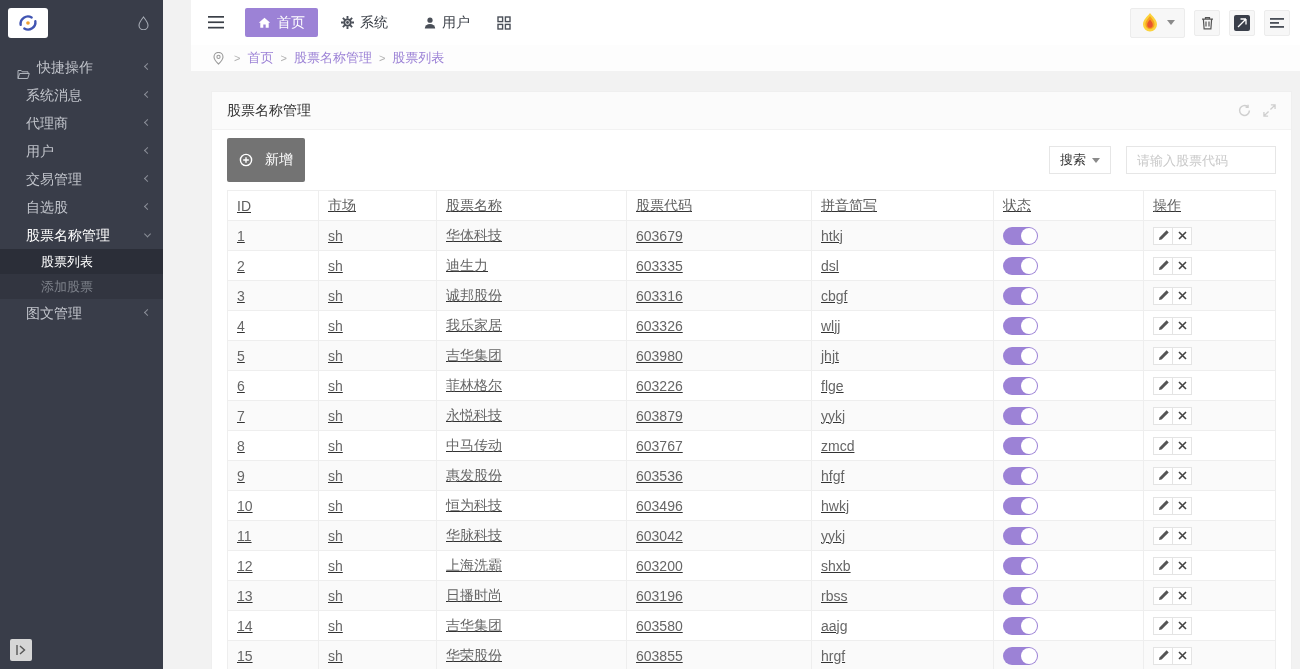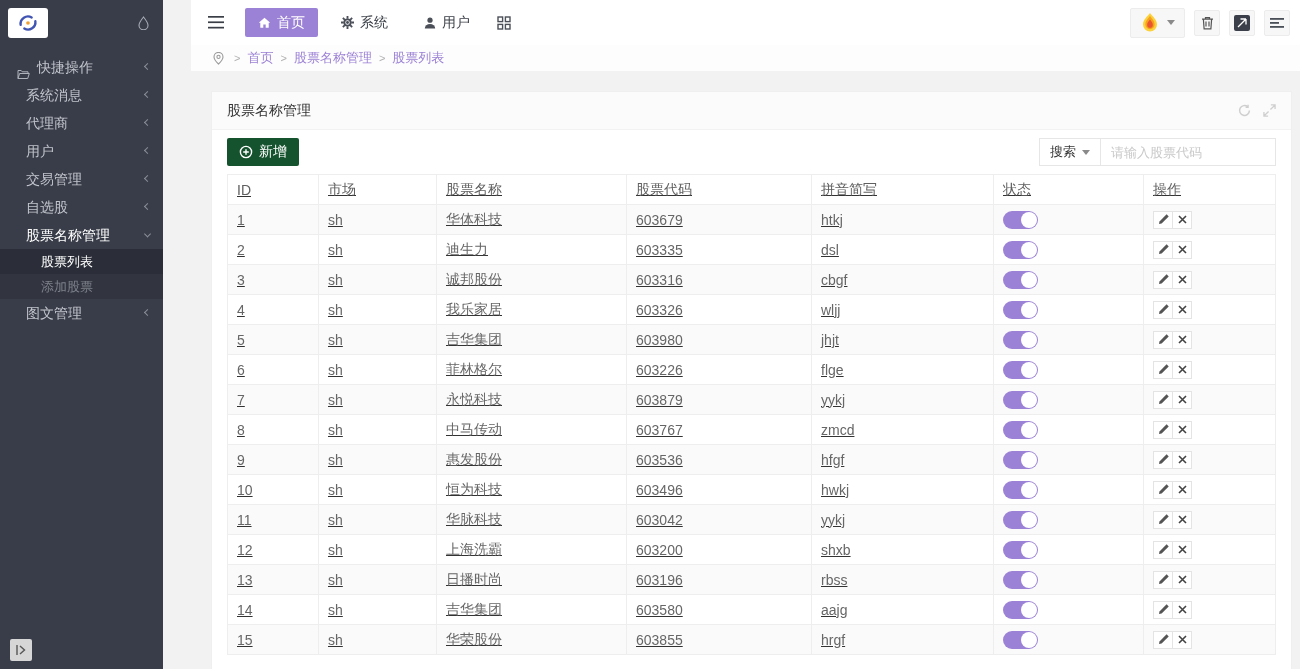--- a/index.html
+++ b/index.html
@@ -44,24 +44,24 @@
   .sep { color:#b0b0b0; font-size:11px; margin:0 7px; }
   .pin { display:flex; margin-right:3px; }
 
   
   .content { flex:1; background:#f2f2f2; padding:20px 8px 0 20px; overflow:hidden; }
   .panel { background:#fff; border:1px solid #efefef; min-height:640px; }
   .panel-header { height:38px; display:flex; align-items:center; padding:0 15px; border-bottom:1px solid #f2f2f2; background:#fbfbfb; color:#333; }
   .panel-tools { margin-left:auto; display:flex; align-items:center; gap:12px; }
   .panel-tools span { display:flex; cursor:pointer; }
   .toolbar { display:flex; align-items:center; padding:8px 15px; }
-  .add-btn { height:28px; background:#14532d; color:#fff; border:none; border-radius:2px; padding:0 12px; display:flex; align-items:center; gap:6px; font-size:14px; cursor:pointer; font-family:inherit; }
-  .search-group { margin-left:auto; display:flex; }
+  .add-btn { height:44px; background:#737373; color:#fff; border:none; border-radius:2px; padding:0 12px; display:flex; align-items:center; gap:12px; font-size:14px; cursor:pointer; font-family:inherit; }
+  .search-group { margin-left:auto; display:flex;gap:16px; }
   .search-btn { height:28px; background:#fff; border:1px solid #e6e6e6; padding:0 10px; display:flex; align-items:center; gap:6px; font-size:13px; color:#333; cursor:pointer; font-family:inherit; }
-  .search-input { height:28px; width:176px; border:1px solid #e6e6e6; margin-left:-1px; padding:0 10px; font-size:13px; color:#ec4899; outline:none; font-family:inherit; }
+  .search-input { height:28px; width:150px; border:1px solid #e6e6e6; margin-left:-1px; padding:0 10px; font-size:13px; color:#ec4899; outline:none; font-family:inherit; }
   .search-input::placeholder { color:#c9c9c9; }
 
   
   .table-wrap { padding:0 15px;text-decoration:underline; }
   table { width:100%; border-collapse:collapse; font-size:14px; color:#666; table-layout:fixed; }
   th,td { border:1px solid #eeeeee; text-align:left; padding-left:9px; font-weight:400; white-space:nowrap; overflow:hidden; }
   th { height:30px; color:#5f5f5f; background:#fff; }
   td { height:30px; }
   tbody tr:nth-child(odd) { background:#fafafa; }
   .toggle { display:inline-block; width:35px; height:18px; border-radius:9px; background:#9c82d6; position:relative; vertical-align:middle; cursor:pointer; }

